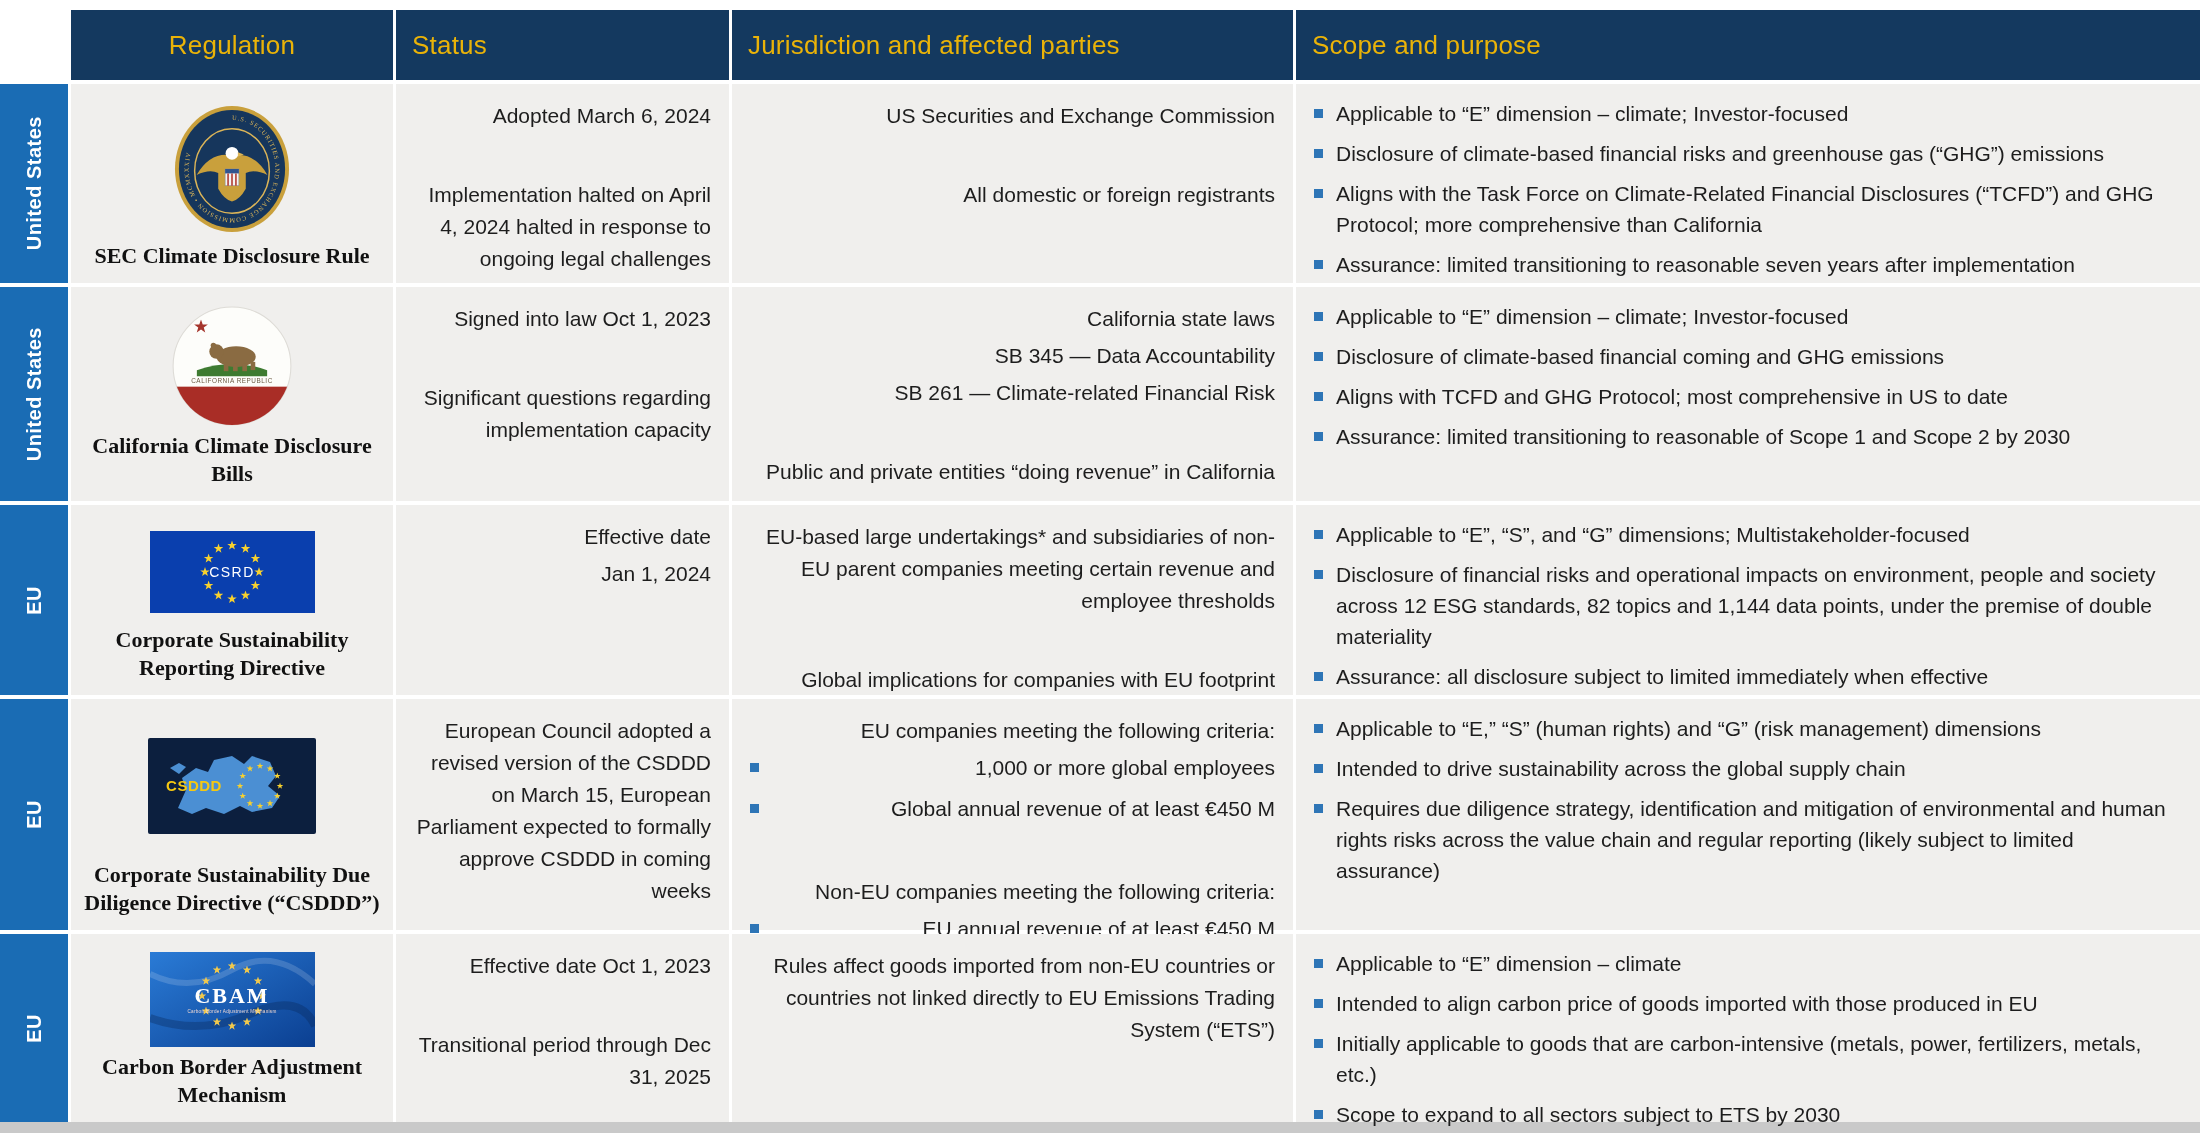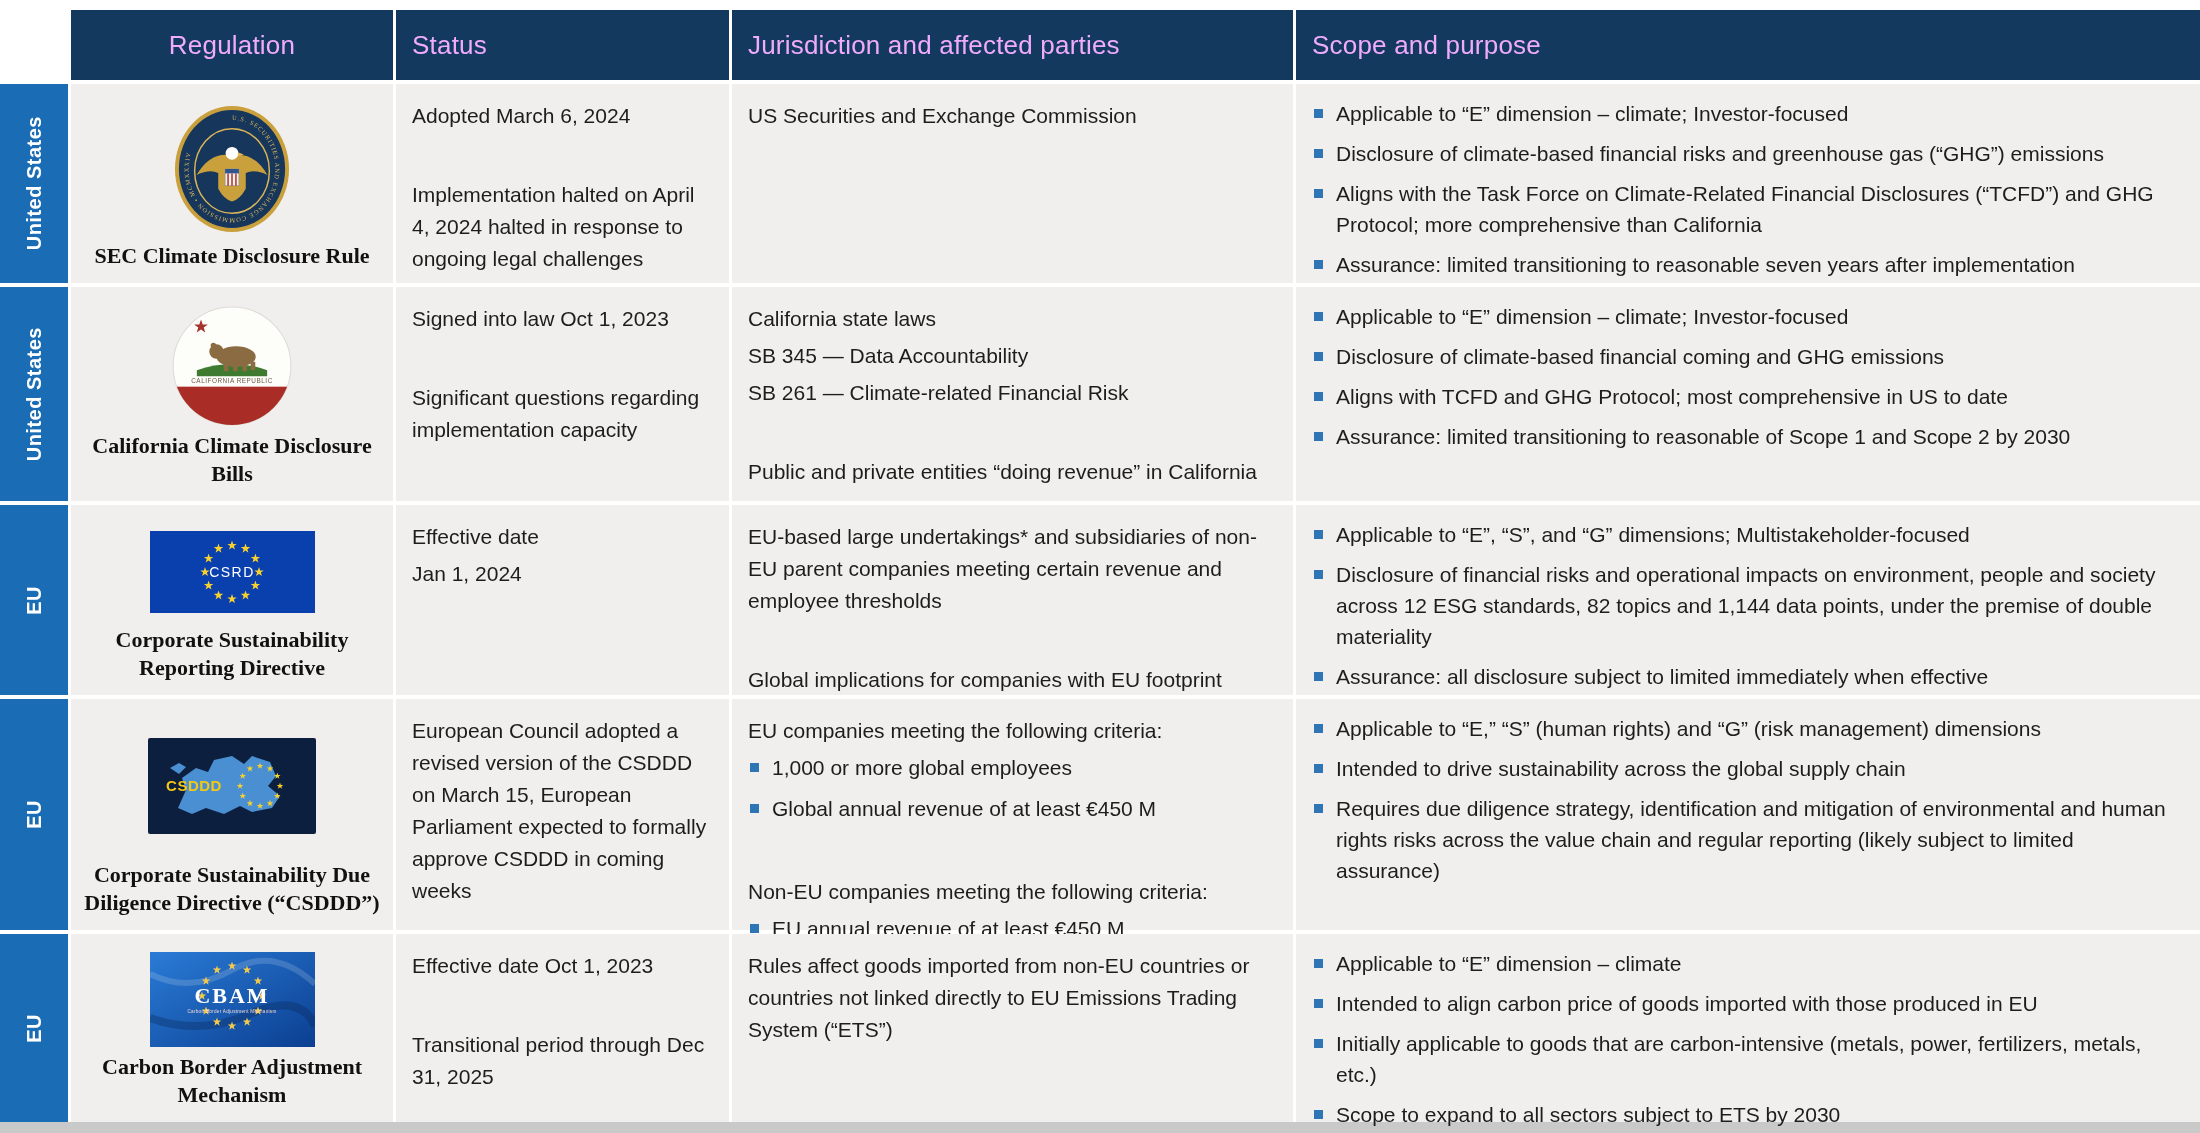--- a/index.html
+++ b/index.html
@@ -3,33 +3,33 @@
 <meta charset="utf-8">
 <style>
   html,body{margin:0;padding:0;background:#ffffff;}
   .page{width:2200px;height:1133px;overflow:hidden;background:#ffffff;
         font-family:"Liberation Sans",sans-serif;color:#1d1d1d;position:relative;}
   .grid{display:grid;
         grid-template-columns:68px 322px 333px 561px 1fr;
         grid-template-rows:70px 199px 214px 190px 231px 188px;
         gap:4px 3px;padding-top:10px;}
   .corner{background:transparent;}
-  .th{background:#14395f;color:#f0abfc;display:flex;align-items:center;
+  .th{background:#14395f;color:#eab308;display:flex;align-items:center;
       font-size:26px;font-weight:500;padding:0 16px;letter-spacing:.2px;}
   .th-center{justify-content:center;padding:0;}
   .side{background:#1a6cb4;display:flex;align-items:center;justify-content:center;}
   .side-label{writing-mode:vertical-rl;transform:rotate(180deg);color:#ffffff;
       font-size:20px;font-weight:700;letter-spacing:.5px;white-space:nowrap;}
   .cell{background:#f0efed;}
   .reg-cell{display:flex;flex-direction:column;align-items:center;
       padding:12px 10px 14px;}
   .logo{margin:auto 0;display:flex;align-items:center;justify-content:center;}
   .logo svg{display:block;}
   .reg-title{font-size:22px;font-weight:700;text-align:center;line-height:1.25;color:#111;font-family:Liberation Serif, serif;}
-  .txt-cell{padding:16px 18px 10px 16px;font-size:21px;line-height:32px;}
+  .txt-cell{padding:16px 18px 10px 16px;font-size:21px;line-height:32px;text-align:right;}
   .scope-cell{padding:14px 28px 10px 16px;font-size:21px;line-height:31px;}
   .pline{margin:0 0 5px;}
   .spacer{height:42px;}
   .li{display:flex;margin:0 0 9px;}
   .sq{flex:0 0 auto;width:9px;height:9px;background:#2e75b6;margin:11px 13px 0 2px;}
   .lt{flex:1;}
   .bottombar{height:11px;background:#c9c9c9;}
   .defs-hidden{position:absolute;width:0;height:0;overflow:hidden;}
 </style>
 </head>
@@ -82,20 +82,21 @@
       <div>
           <p class="pline">Adopted March 6, 2024</p>
           <div class="spacer"></div>
           <p class="pline">Implementation halted on April 4, 2024 halted in response to ongoing legal challenges</p>
         </div>
     </div>
     <div class="cell txt-cell">
       <div>
           <p class="pline">US Securities and Exchange Commission</p>
           <div class="spacer"></div>
+          <p class="pline">All domestic or foreign registrants</p>
         </div>
     </div>
     <div class="cell scope-cell">
       <div>
           <div class="li">
             <span class="sq"></span>
             <span class="lt">Applicable to “E” dimension – climate; Investor-focused</span>
           </div>
           <div class="li">
             <span class="sq"></span>

